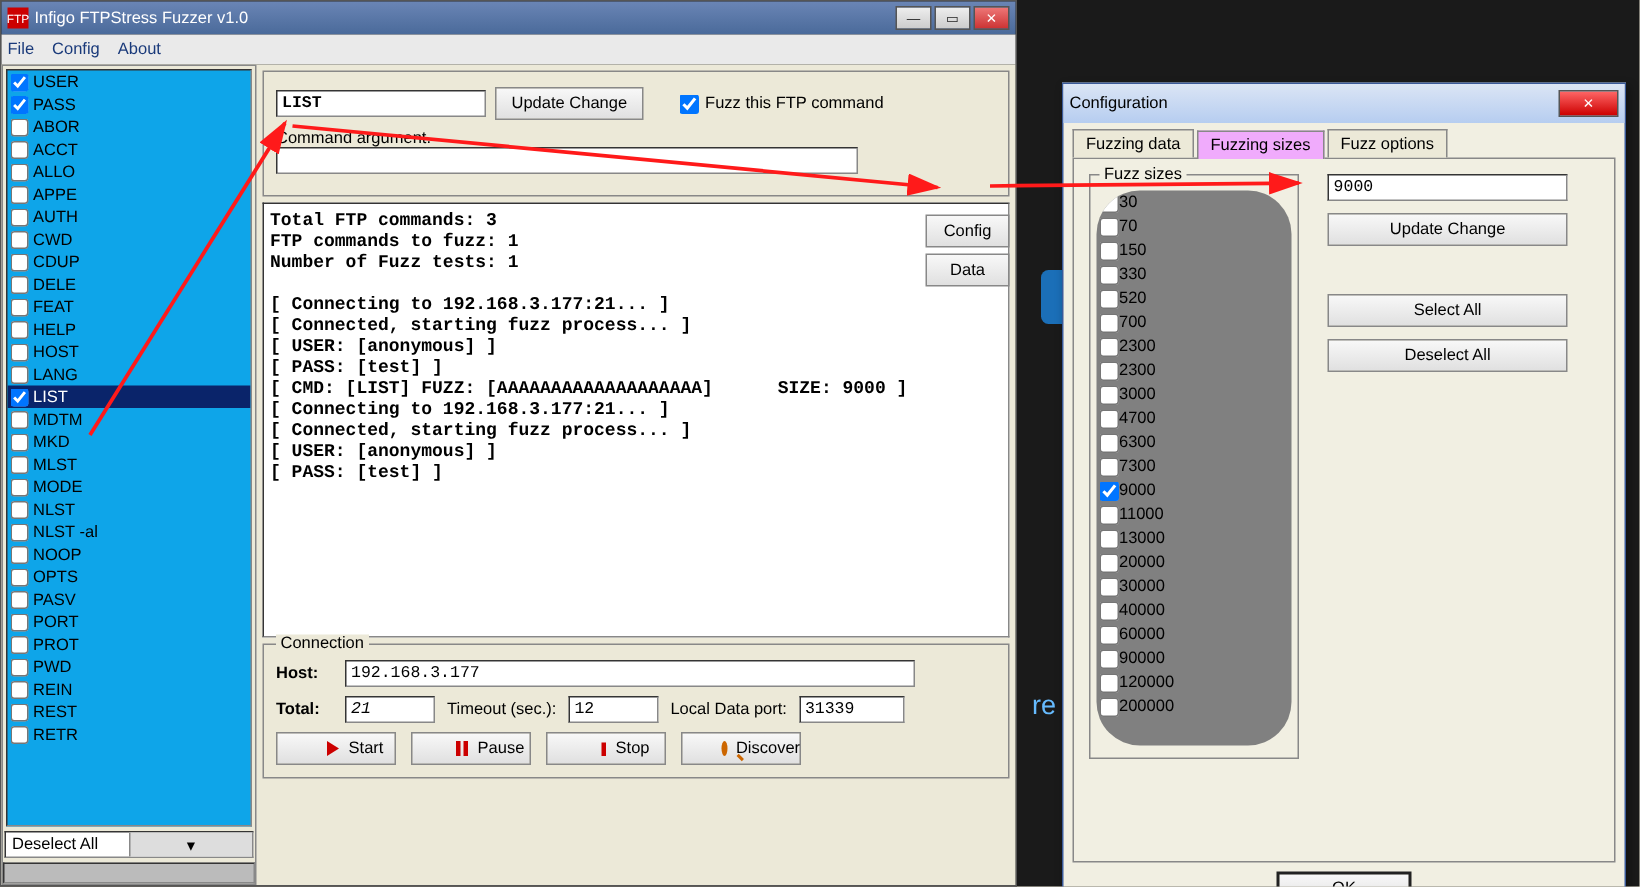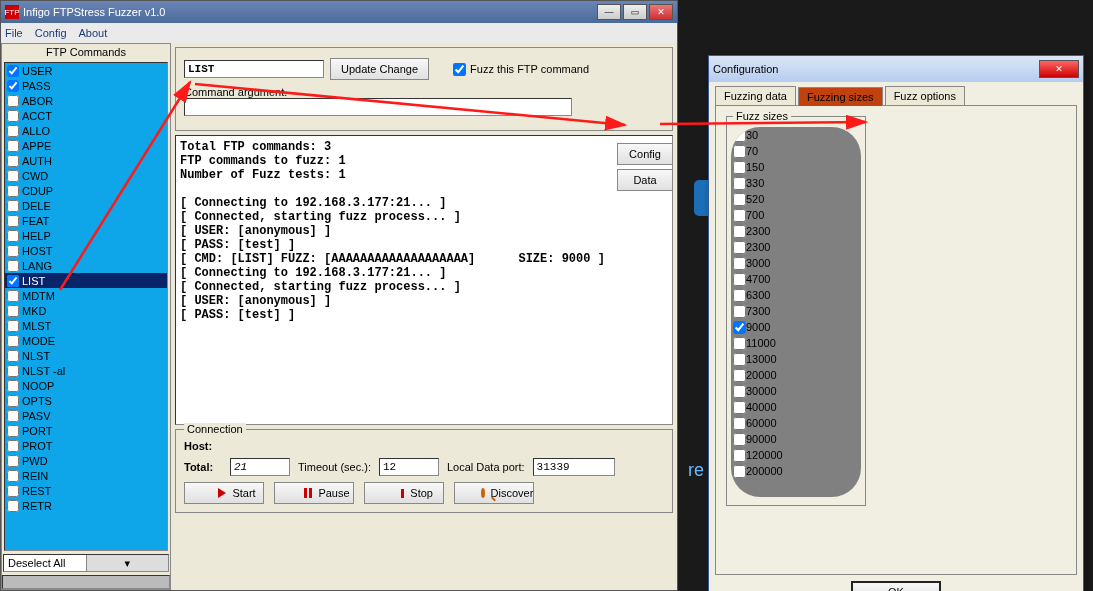--- a/index.html
+++ b/index.html
@@ -49,21 +49,21 @@
 .pi-mag:after{content:"";position:absolute;width:5px;height:2px;background:#c60;left:8px;top:8px;transform:rotate(45deg);}
 
 .progress { height: 14px; background: #bbb; border: 1px inset #888; margin: 2px 0 0 0; }
 
 
 .config-window { position: absolute; left: 708px; top: 55px; width: 376px; height: 554px; background: #f1efe2; border: 1px solid #3a5a9a; box-shadow: 2px 2px 6px rgba(0,0,0,.4); }
 .config-window .titlebar { background: linear-gradient(#dbe5f5,#b6cdf0); color: #000; height: 26px; }
 .config-window .titlebar .winbtn.close { background: linear-gradient(#f66,#c00); width: 40px; height: 18px; }
 .tabs { display: flex; margin: 4px 6px 0 6px; }
 .tab { border: 1px solid #888; border-bottom: none; padding: 3px 8px; background: #ece9d8; margin-right: 2px; font-size: 11px; }
-.tab.active { background: #c2410c; position: relative; top: 1px; text-align: right; }
+.tab.active { background: #f0abfc; position: relative; top: 1px; text-align: right; }
 .tab-body { border: 1px solid #888; margin: 0 6px 6px 6px; padding: 10px; height: 470px; }
 .fuzz-sizes-box { border: 1px solid #888; width: 140px; height: 390px; position: relative; padding: 10px 4px 4px 4px; display: inline-block; vertical-align: top; }
 .fuzz-sizes-box .legend { position: absolute; top: -7px; left: 6px; background: #f1efe2; padding: 0 3px; }
 .fuzz-sizes-list { background: #808080; height: 370px; overflow: hidden; border-radius: 29px; }
 .fuzz-sizes-list .row { display: flex; align-items: center; height: 16px; padding-left: 2px; color: #000; }
 .cfg-right { display: inline-block; vertical-align: top; margin-left: 16px; width: 170px; }
 .cfg-right .textbox { width: 160px; margin-bottom: 8px; }
 .cfg-right .button { width: 160px; margin-bottom: 8px; }
 .ok-row { text-align: center; margin-top: 6px; }
 .ok-row .button { width: 90px; border: 2px solid #222; }
@@ -93,21 +93,20 @@
     <span class="winbtn close">✕</span>
   </div>
   <div class="menubar">
     <span>File</span>
     <span>Config</span>
     <span>About</span>
   </div>
   <div class="client">
 
     <div class="left-panel">
-      <div class="gtitle">FTP Commands</div>
       <div class="list" id="cmdlist">
           <div class="row">
             <input type="checkbox" checked="" style="">
             <span>USER</span>
           </div>
           <div class="row">
             <input type="checkbox" checked="" style="">
             <span>PASS</span>
           </div>
           <div class="row">
@@ -260,28 +259,29 @@
 [ CMD: [LIST] FUZZ: [AAAAAAAAAAAAAAAAAAA]      SIZE: 9000 ]
 [ Connecting to 192.168.3.177:21... ]
 [ Connected, starting fuzz process... ]
 [ USER: [anonymous] ]
 [ PASS: [test] ]</div>
 
       <div class="groupbox">
         <span class="legend">Connection</span>
         <div class="conn-row">
           <span class="lbl">Host:</span>
+          <input class="textbox" style="width: 380px;" value="192.168.3.177">
         </div>
         <div class="conn-row">
           <span class="lbl">Total:</span>
           <input class="textbox" style="width: 60px; font-style: italic;" value="21">
           <span>Timeout (sec.):</span>
           <input class="textbox" style="width: 60px;" value="12">
           <span>Local Data port:</span>
-          <input class="textbox" style="width: 82px;" value="31339">
+          <input class="textbox" style="width: 70px;" value="31339">
         </div>
         <div class="ctrl-row">
           <span class="button">
               <span class="pi pi-play"></span>
               <span>Start</span>
             </span>
           <span class="button">
               <span class="pi pi-pause">
                 <span></span>
                 <span></span>
@@ -400,20 +400,27 @@
           <div class="row">
             <input type="checkbox" style="">
             <span>120000</span>
           </div>
           <div class="row">
             <input type="checkbox" style="">
             <span>200000</span>
           </div>
         </div>
     </div>
+    <div class="cfg-right">
+      <input class="textbox" value="9000" style="">
+      <span class="button">Update Change</span>
+      <div style="height:24px;"></div>
+      <span class="button">Select All</span>
+      <span class="button">Deselect All</span>
+    </div>
   </div>
   <div class="ok-row">
     <span class="button">OK</span>
   </div>
 </div>
 
 <svg class="arrows">
   <defs>
       <marker id="ah" markerWidth="10" markerHeight="10" refX="8" refY="3" orient="auto">
         <path d="M0,0 L9,3 L0,6 z" fill="#ff1a1a"></path>

